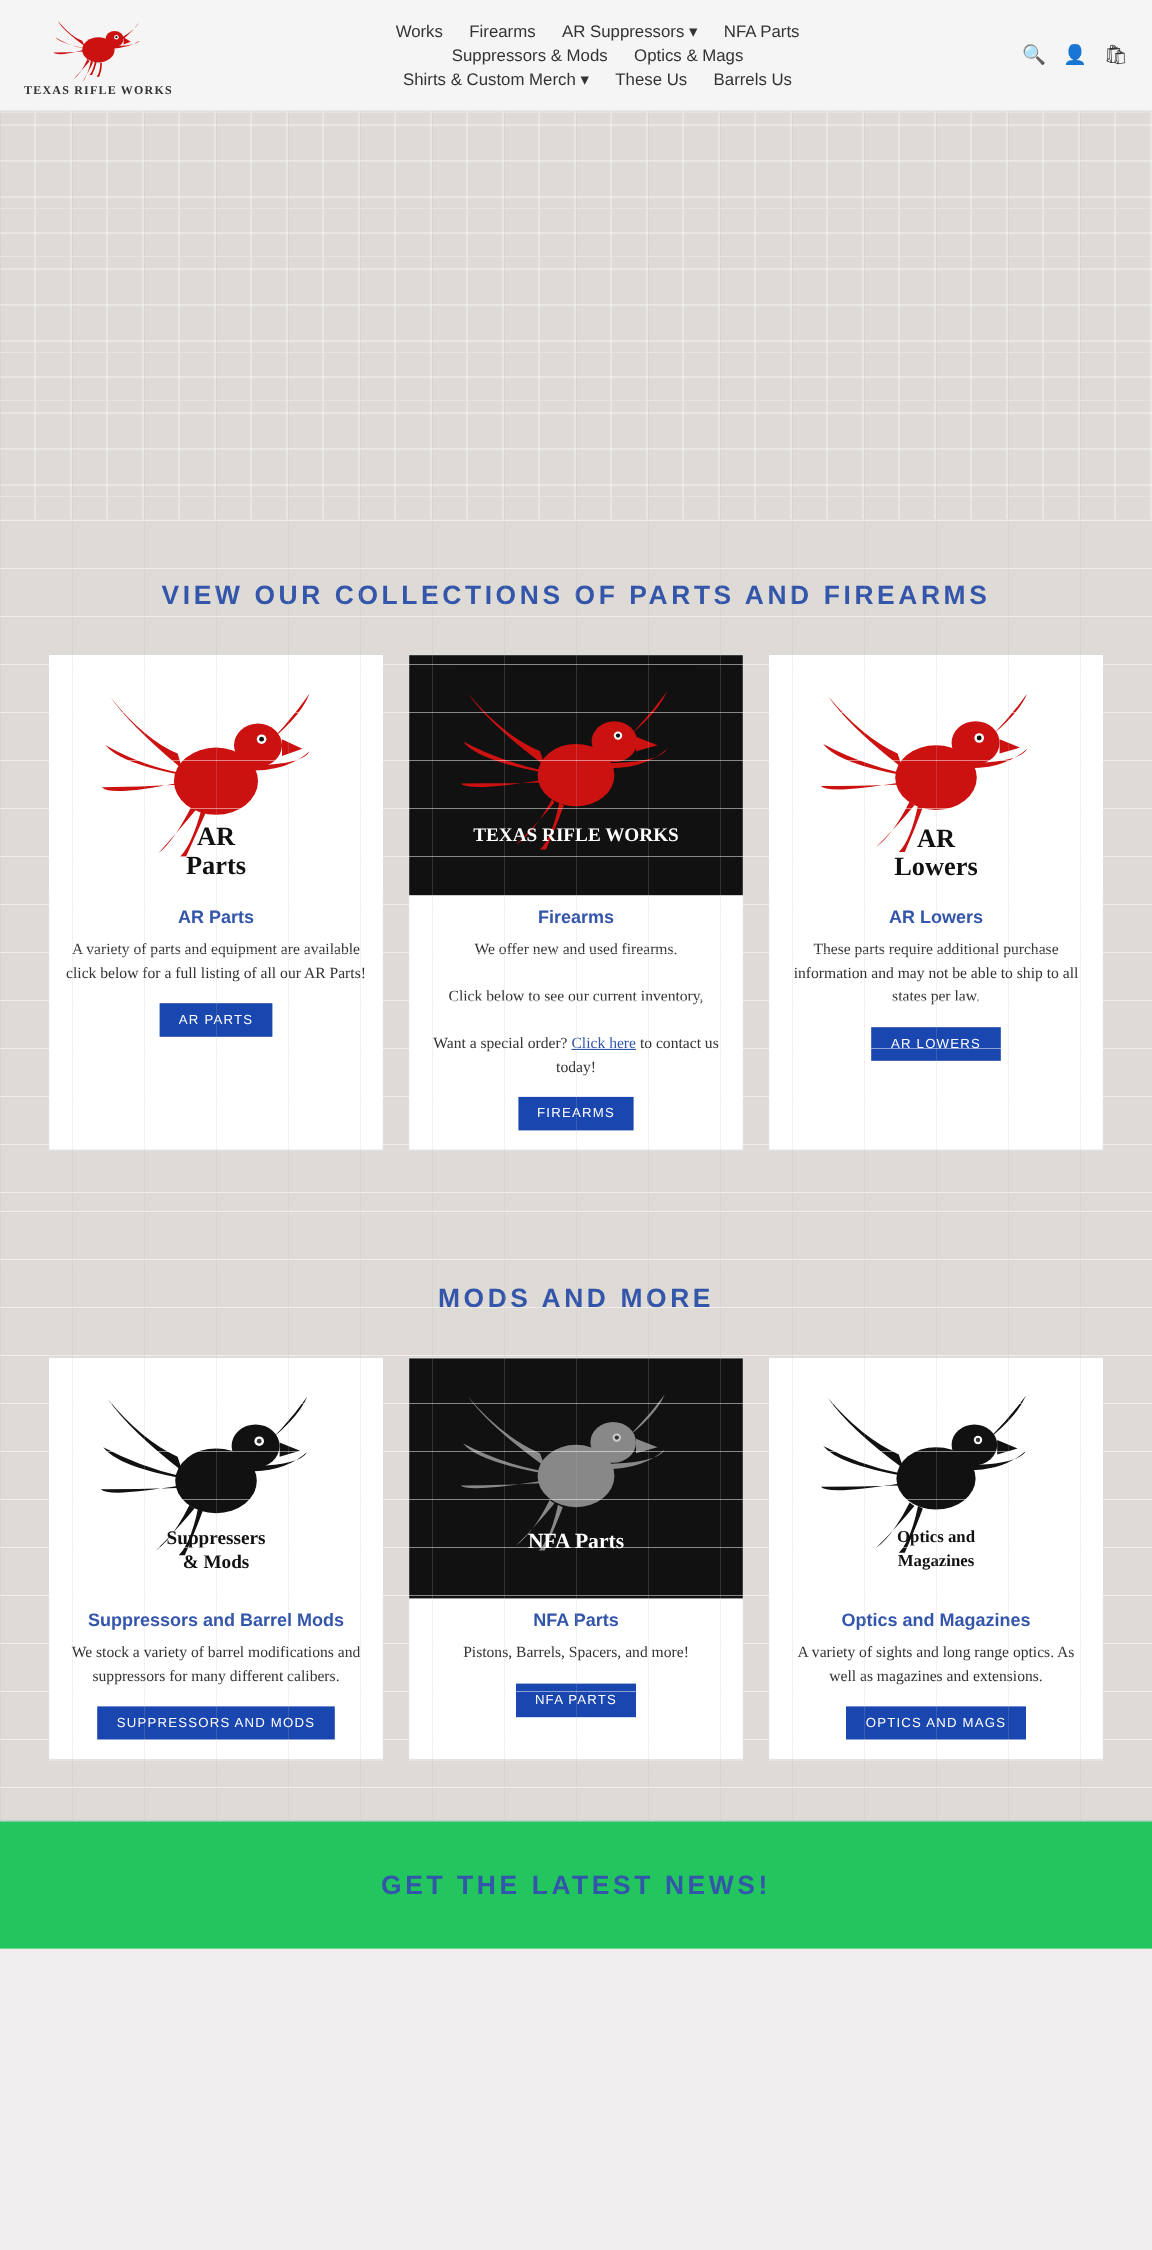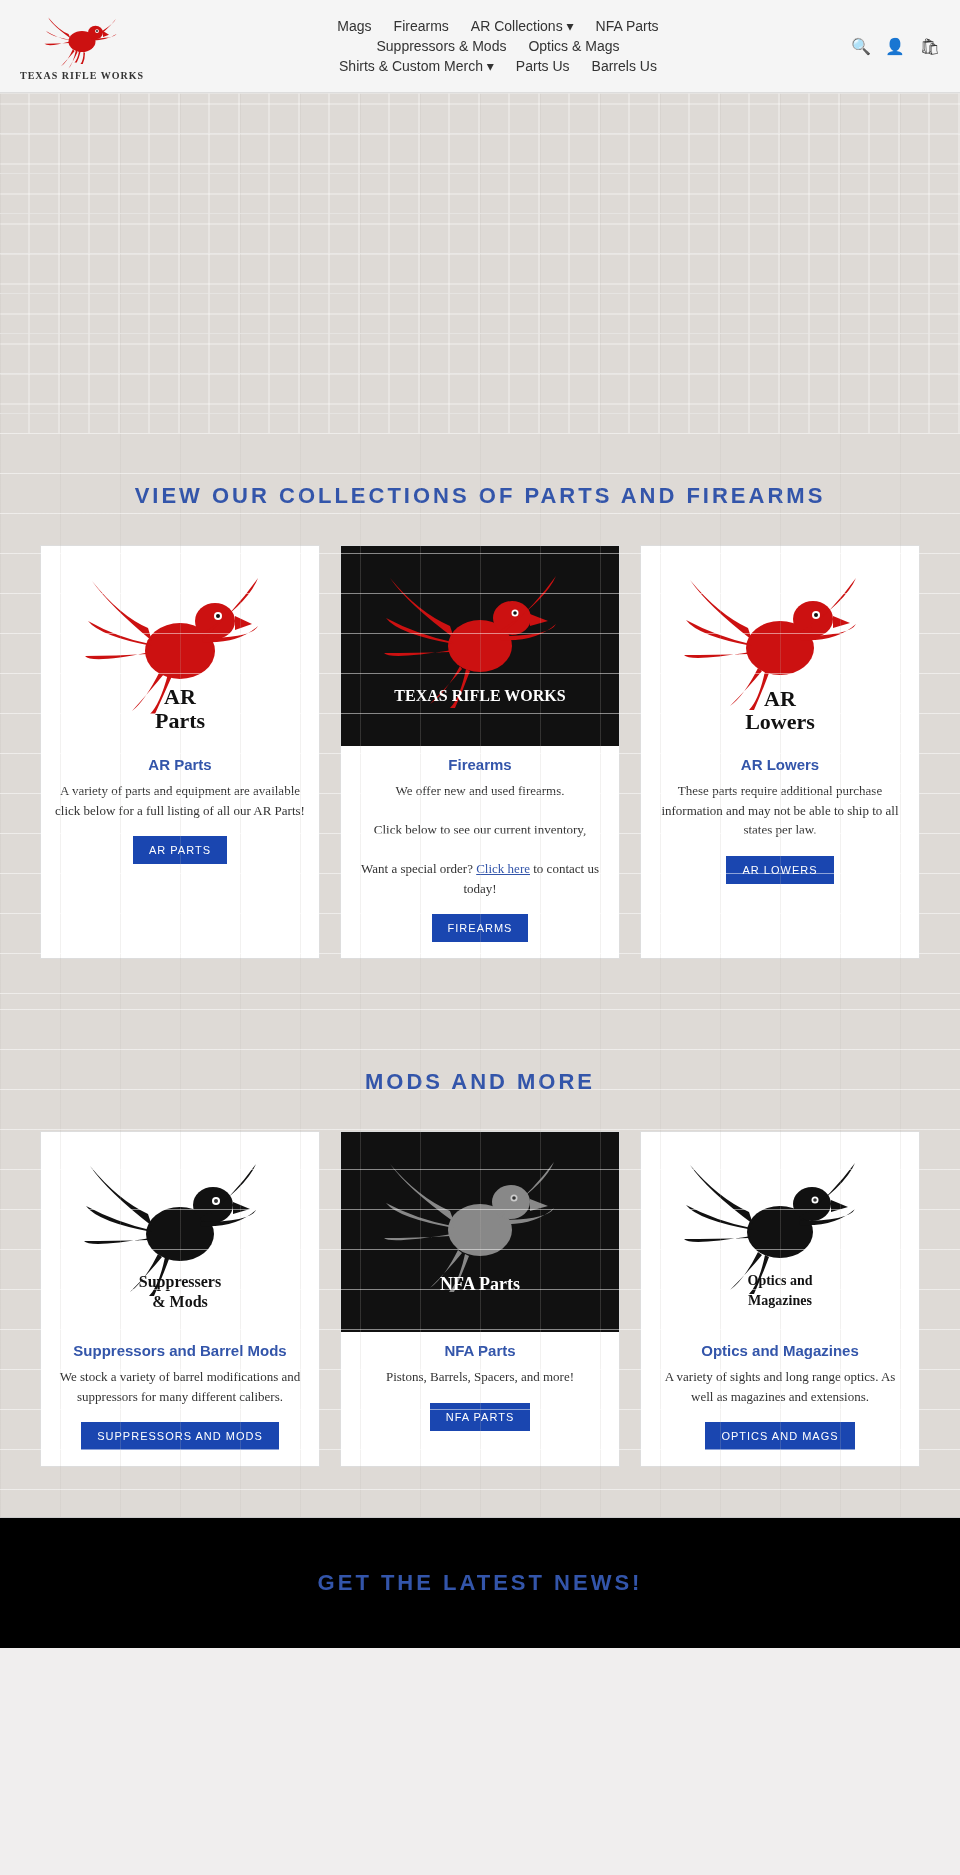--- a/index.html
+++ b/index.html
@@ -158,23 +158,23 @@
       font-size: 11px;
       letter-spacing: 1px;
       cursor: pointer;
       text-transform: uppercase;
       font-family: Arial, sans-serif;
       margin-top: 6px;
     }
 
     
     .footer-section {
-      padding: 52px 20px;
+      padding: 40px 20px;
       text-align: center;
-      background: #000000;
+      background: #22c55e;
       border-top: 1px solid #ccc;
     }
     .footer-title {
       font-family: Arial, sans-serif;
       font-size: 22px;
       font-weight: bold;
       letter-spacing: 3px;
       color: #3355aa;
       text-transform: uppercase;
     }
@@ -224,32 +224,32 @@
 
         <circle cx="70" cy="28" r="2.5" fill="#fff"></circle>
         <circle cx="70" cy="28" r="1.2" fill="#111"></circle>
       </g>
     </svg>
     <div class="logo-text">Texas Rifle Works</div>
   </div>
 
   <nav>
     <div class="nav-row">
-      <a href="#">Mags</a>
+      <a href="#">Works</a>
       <a href="#">Firearms</a>
-      <a href="#">AR Collections ▾</a>
+      <a href="#">AR Suppressors ▾</a>
       <a href="#">NFA Parts</a>
     </div>
     <div class="nav-row">
       <a href="#">Suppressors &amp; Mods</a>
       <a href="#">Optics &amp; Mags</a>
     </div>
     <div class="nav-row">
       <a href="#">Shirts &amp; Custom Merch ▾</a>
-      <a href="#">Parts Us</a>
+      <a href="#">These Us</a>
       <a href="#">Barrels Us</a>
     </div>
   </nav>
 
   <div class="nav-icons">
     <button class="nav-icon-btn">🔍</button>
     <button class="nav-icon-btn">👤</button>
     <button class="nav-icon-btn">🛍</button>
   </div>
 </header>

